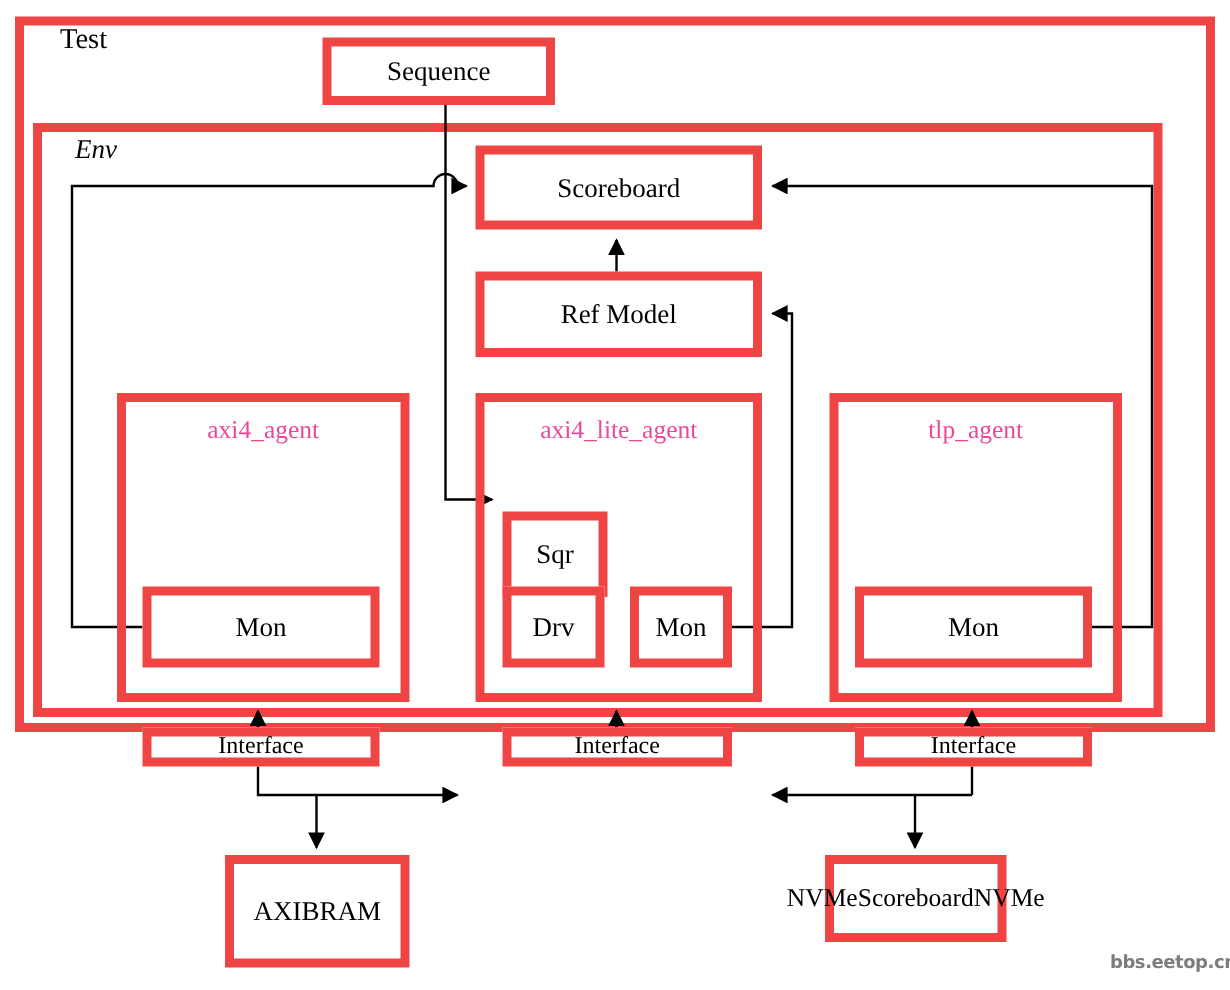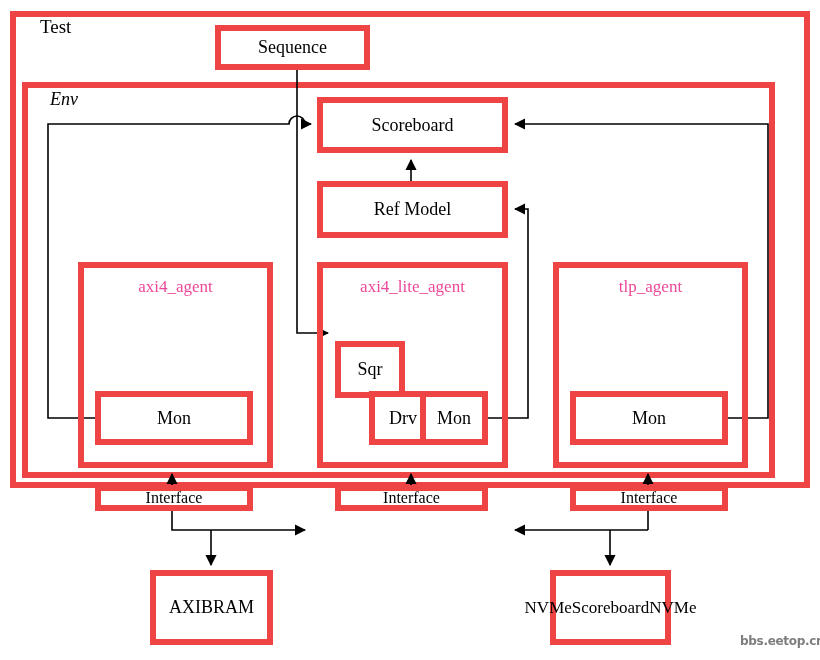--- a/index.html
+++ b/index.html
@@ -104,37 +104,37 @@
   <div class="box" style="left:78px;top:262px;width:195px;height:206px;display:block;">
     <div class="agent-title">axi4_agent</div>
   </div>
   <div class="box t18" style="left:95px;top:391px;width:158px;height:54px;background:#fff;">Mon</div>
   <div class="box t16" style="left:95px;top:445px;width:158px;height:26px;background:#fff;">Interface</div>
 
   <div class="box" style="left:317px;top:262px;width:191px;height:206px;display:block;">
     <div class="agent-title">axi4_lite_agent</div>
   </div>
   <div class="box t18" style="left:335px;top:305px;width:70px;height:57px;background:#fff;margin-top:36px;">Sqr</div>
-  <div class="box t18" style="left:335px;top:391px;width:68px;height:54px;background:#fff;margin-left:34px;">Drv</div>
+  <div class="box t18" style="left:335px;top:391px;width:68px;height:54px;background:#fff;">Drv</div>
   <div class="box t18" style="left:420px;top:391px;width:68px;height:54px;background:#fff;">Mon</div>
   <div class="box t16" style="left:335px;top:445px;width:153px;height:26px;background:#fff;">Interface</div>
 
   <div class="box" style="left:553px;top:262px;width:195px;height:206px;display:block;padding-left:29px;">
     <div class="agent-title">tlp_agent</div>
   </div>
   <div class="box t18" style="left:570px;top:391px;width:158px;height:54px;background:#fff;">Mon</div>
   <div class="box t16" style="left:570px;top:445px;width:158px;height:26px;background:#fff;">Interface</div>
 
 
   <div class="box multiline t18" style="left:150px;top:570px;width:123px;height:75px;background:#fff;">
     <span>AXI</span>
     <span>BRAM</span>
   </div>
 
-  <div class="box multiline t17" style="left:550px;top:570px;width:121px;height:75px;background:#fff;">
+  <div class="box multiline t17" style="left:550px;top:570px;width:121px;height:58px;background:#fff;">
     <span>NVMe</span>
     <span>Scoreboard</span>
     <span>NVMe</span>
   </div>
 
   <div class="watermark" style="left:740px;top:634px;">bbs.eetop.cn</div>
 
 </div>
 
 </body></html>

